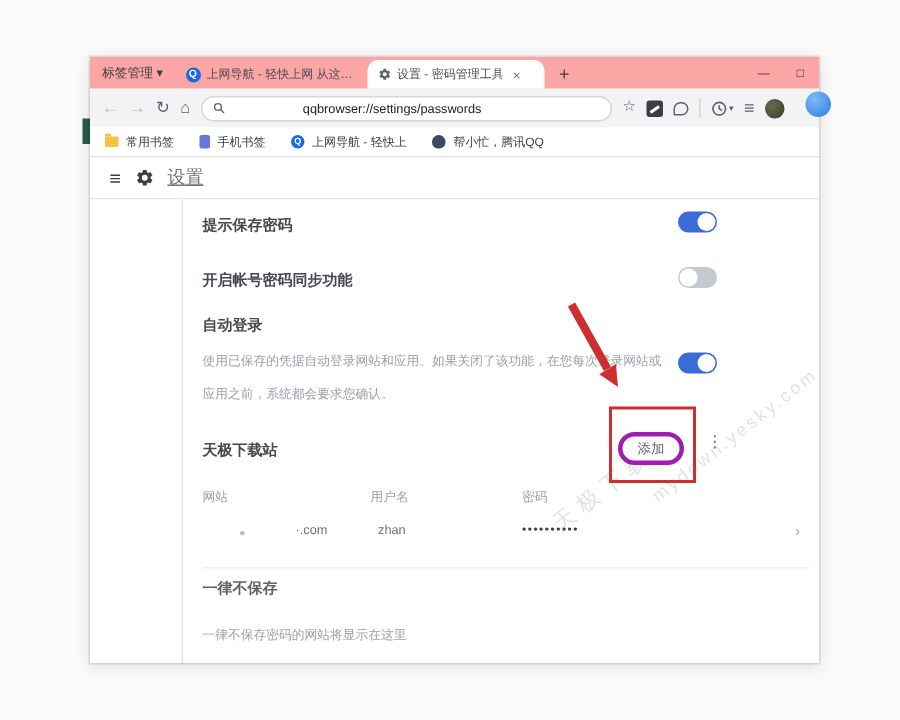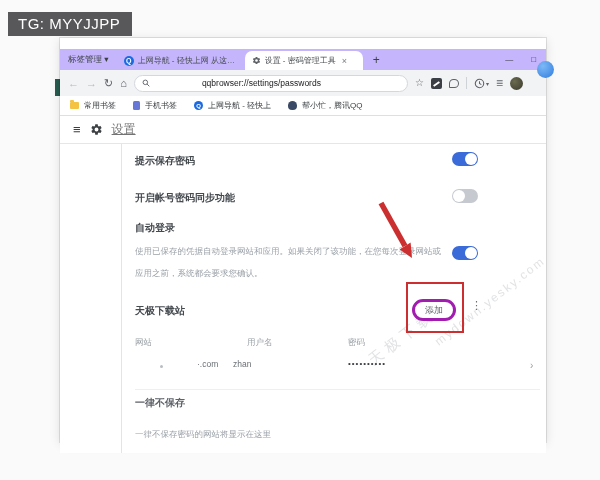--- a/index.html
+++ b/index.html
@@ -11,21 +11,21 @@
     font-size:15px; padding:3px 12px 4px 10px; letter-spacing:.5px; }
   .site-label { position:absolute; left:400px; top:441px; width:200px; height:29px;
     background:#59595b; color:#fff; font-size:15px; display:flex; align-items:center; justify-content:center; }
 
   
   .window { position:absolute; left:60px; top:38px; width:486px; height:404px; background:#fff;
     box-shadow:0 0 0 1px rgba(0,0,0,.10), 0 2px 10px rgba(0,0,0,.12); }
   .artifact { position:absolute; left:55px; top:79px; width:5px; height:17px; background:#265c4e; }
 
   
-  .tabstrip { height:21px; background:#c4b5fd; display:flex; align-items:flex-end; position:relative;margin-top:11px; }
+  .tabstrip { height:21px; background:#fca5a5; display:flex; align-items:flex-end; position:relative; }
   .tabmgr { font-size:8.5px; color:#3c4043; padding:0 8px 4px 8px; white-space:nowrap; }
   .tab { display:flex; align-items:center; gap:4px; height:19px; padding:0 7px; max-width:130px; }
   .tab .t { font-size:8px; color:#4a4e52; white-space:nowrap; overflow:hidden; text-overflow:ellipsis; }
   .tab.active { background:#fff; border-radius:7px 7px 0 0; width:118px; }
   .qdot { width:10px; height:10px; border-radius:50%; background:#1a6ae4; color:#fff; font-size:7px;
     display:flex; align-items:center; justify-content:center; flex:0 0 auto; font-weight:bold; }
   .gear-svg { width:9px; height:9px; flex:0 0 auto; }
   .tabclose { font-size:9px; color:#7a7e83; margin-left:2px; }
   .newtab { font-size:12px; color:#3c4043; padding:0 10px 3px 10px; }
   .wctrl { position:absolute; right:0; top:0; height:21px; display:flex; align-items:center; gap:18px; padding-right:10px; }
@@ -202,35 +202,34 @@
         <div class="redbox"></div>
         <div class="moredots">⋮</div>
 
         <div class="thead" style="left:13px; top:193px;">网站</div>
         <div class="thead" style="left:125px; top:193px;">用户名</div>
         <div class="thead" style="left:226px; top:193px;">密码</div>
 
         <div>
           <span class="favdot"></span>
           <span class="cell" style="left:75px; top:215px;">·.com</span>
-          <span class="cell" style="left:111px; top:215px;">zhan</span>
+          <span class="cell" style="left:130px; top:215px;">zhan</span>
           <span class="cell pwdots" style="left:226px; top:215px;">••••••••••</span>
           <span class="chev">›</span>
         </div>
         <div class="rowdiv"></div>
 
         <div class="lbl" style="left:13px; top:252px; color:#5f6368;">一律不保存</div>
         <div class="sub" style="left:13px; top:285px;">一律不保存密码的网站将显示在这里</div>
 
       </div>
     </div>
   </div>
 
   <div class="bluecircle"></div>
 
   <svg class="overlay">
     <line x1="381" y1="203" x2="405" y2="246" stroke="#cb2f2f" stroke-width="5.5"></line>
     <polygon points="412,258 399.6,249.5 410.6,242.6" fill="#cb2f2f"></polygon>
   </svg>
 
-  <div class="tg-label">TG: MYYJJPP</div>
 
 </div>
 
 </body></html>

